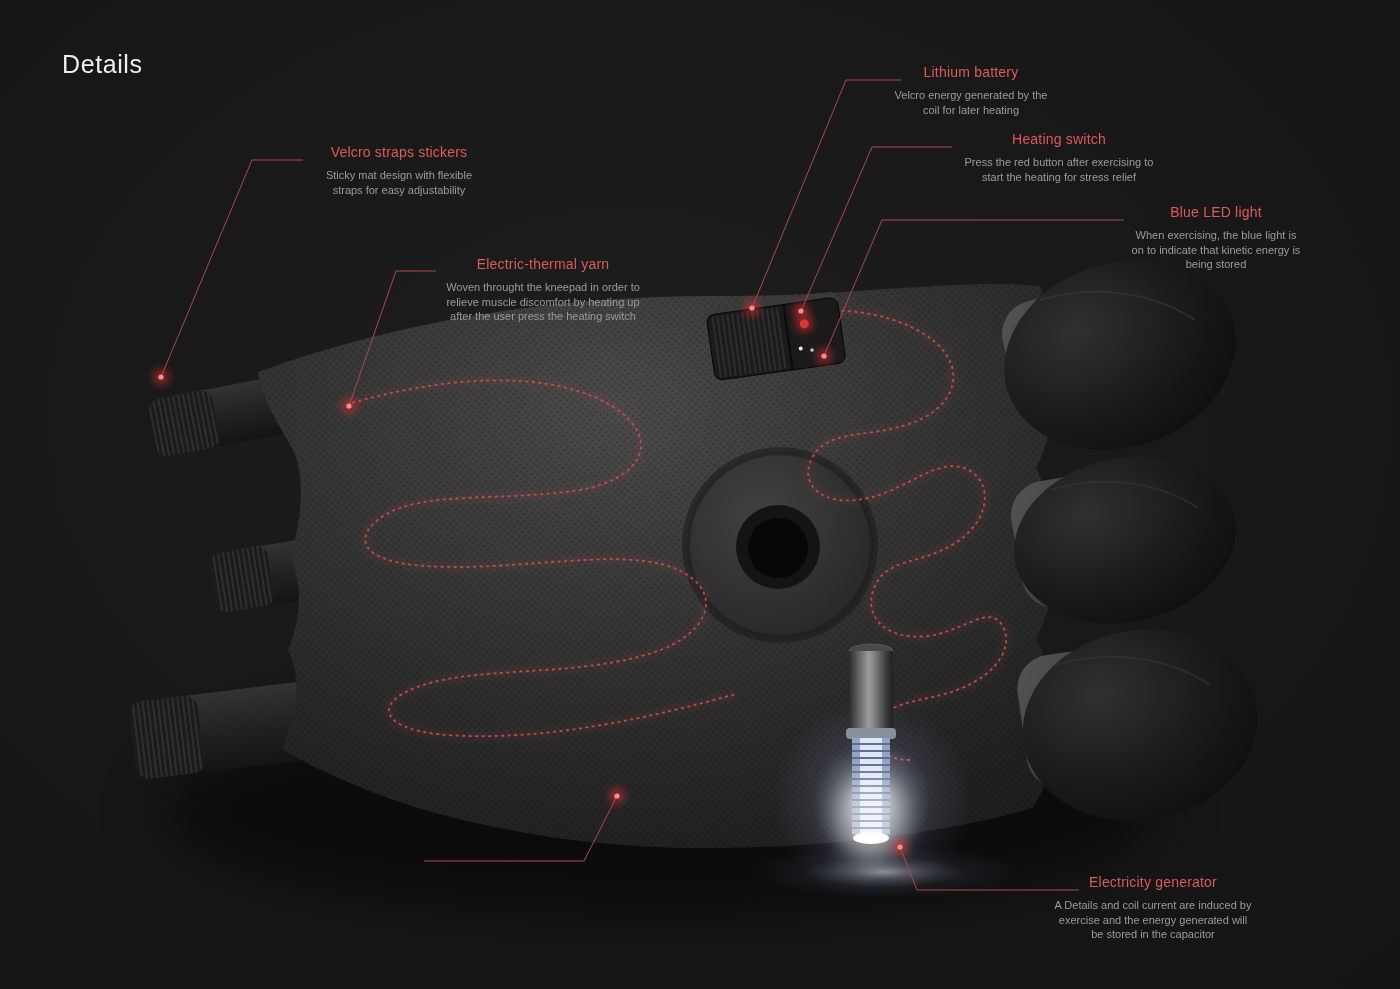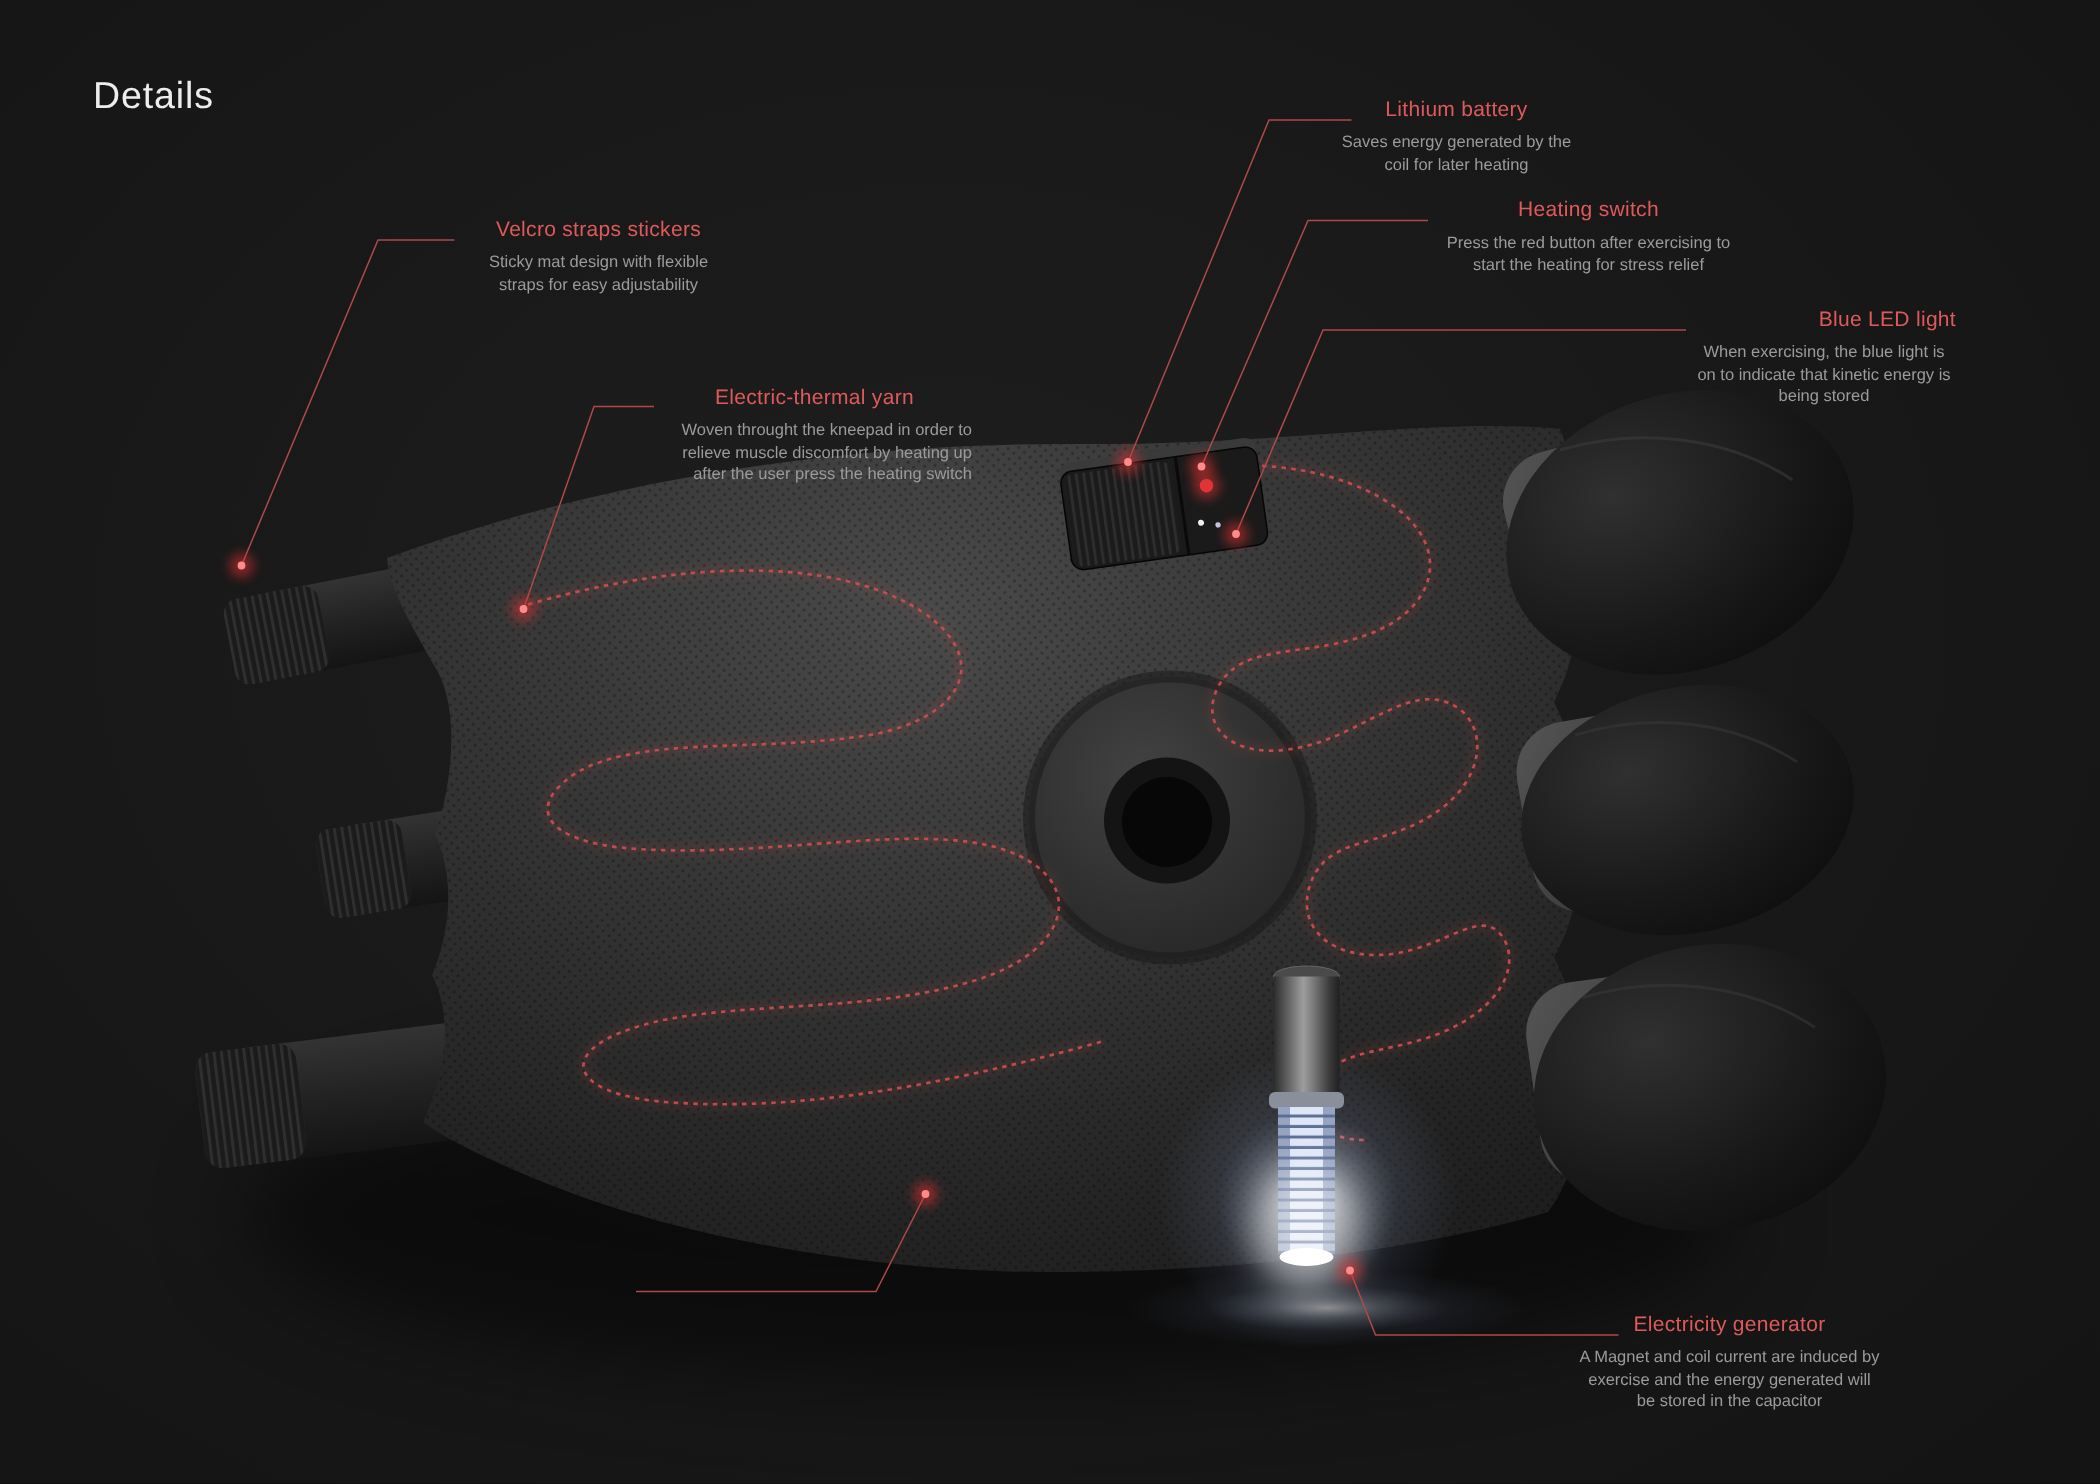--- a/index.html
+++ b/index.html
@@ -10,21 +10,21 @@
   }
   .page-title {
     position:absolute; left:62px; top:50px;
     font-size:25px; color:#ededed; letter-spacing:0.6px; font-weight:400;
   }
   .stage { position:absolute; left:0; top:0; width:1400px; height:989px; }
   .ann { position:absolute; }
   .ann .label { display:block; font-size:14px; color:#de5a5a; letter-spacing:0.2px; }
   .ann .desc  { display:block; font-size:11px; color:#9b9b9b; line-height:1.34; margin-top:8px; }
   .ta-c { text-align:center; }
-  .ta-r { text-align:right; }
+  .ta-r { text-align:center; }
   .ta-l { text-align:center; }
 </style>
 </head>
 <body>
 
 <div class="canvas">
 
   <svg class="stage" viewBox="0 0 1400 989" aria-hidden="true">
     <defs>
       <radialGradient id="bodyGrad" cx="0.45" cy="0.22" r="0.95">
@@ -255,32 +255,32 @@
     <span class="desc">Sticky mat design with flexible straps for easy adjustability</span>
   </div>
 
   <div class="ann" style="left:438px; top:256px; width:210px;">
     <span class="label ta-l">Electric-thermal yarn</span>
     <span class="desc ta-r">Woven throught the kneepad in order to relieve muscle discomfort by heating up after the user press the heating switch</span>
   </div>
 
   <div class="ann ta-c" style="left:885px; top:64px; width:172px;">
     <span class="label">Lithium battery</span>
-    <span class="desc">Saves energy generated by the coil for later heating</span>
+    <span class="desc">Velcro energy generated by the coil for later heating</span>
   </div>
 
   <div class="ann ta-c" style="left:955px; top:131px; width:208px;">
     <span class="label">Heating switch</span>
     <span class="desc">Press the red button after exercising to start the heating for stress relief</span>
   </div>
 
   <div class="ann" style="left:1128px; top:204px; width:176px;">
     <span class="label ta-r">Blue LED light</span>
     <span class="desc ta-l">When exercising, the blue light is on to indicate that kinetic energy is being stored</span>
   </div>
 
 
   <div class="ann" style="left:1053px; top:874px; width:200px;">
     <span class="label ta-c">Electricity generator</span>
-    <span class="desc ta-l">A Magnet and coil current are induced by exercise and the energy generated will be stored in the capacitor</span>
+    <span class="desc ta-l">A Details and coil current are induced by exercise and the energy generated will be stored in the capacitor</span>
   </div>
 
 </div>
 
 </body></html>

